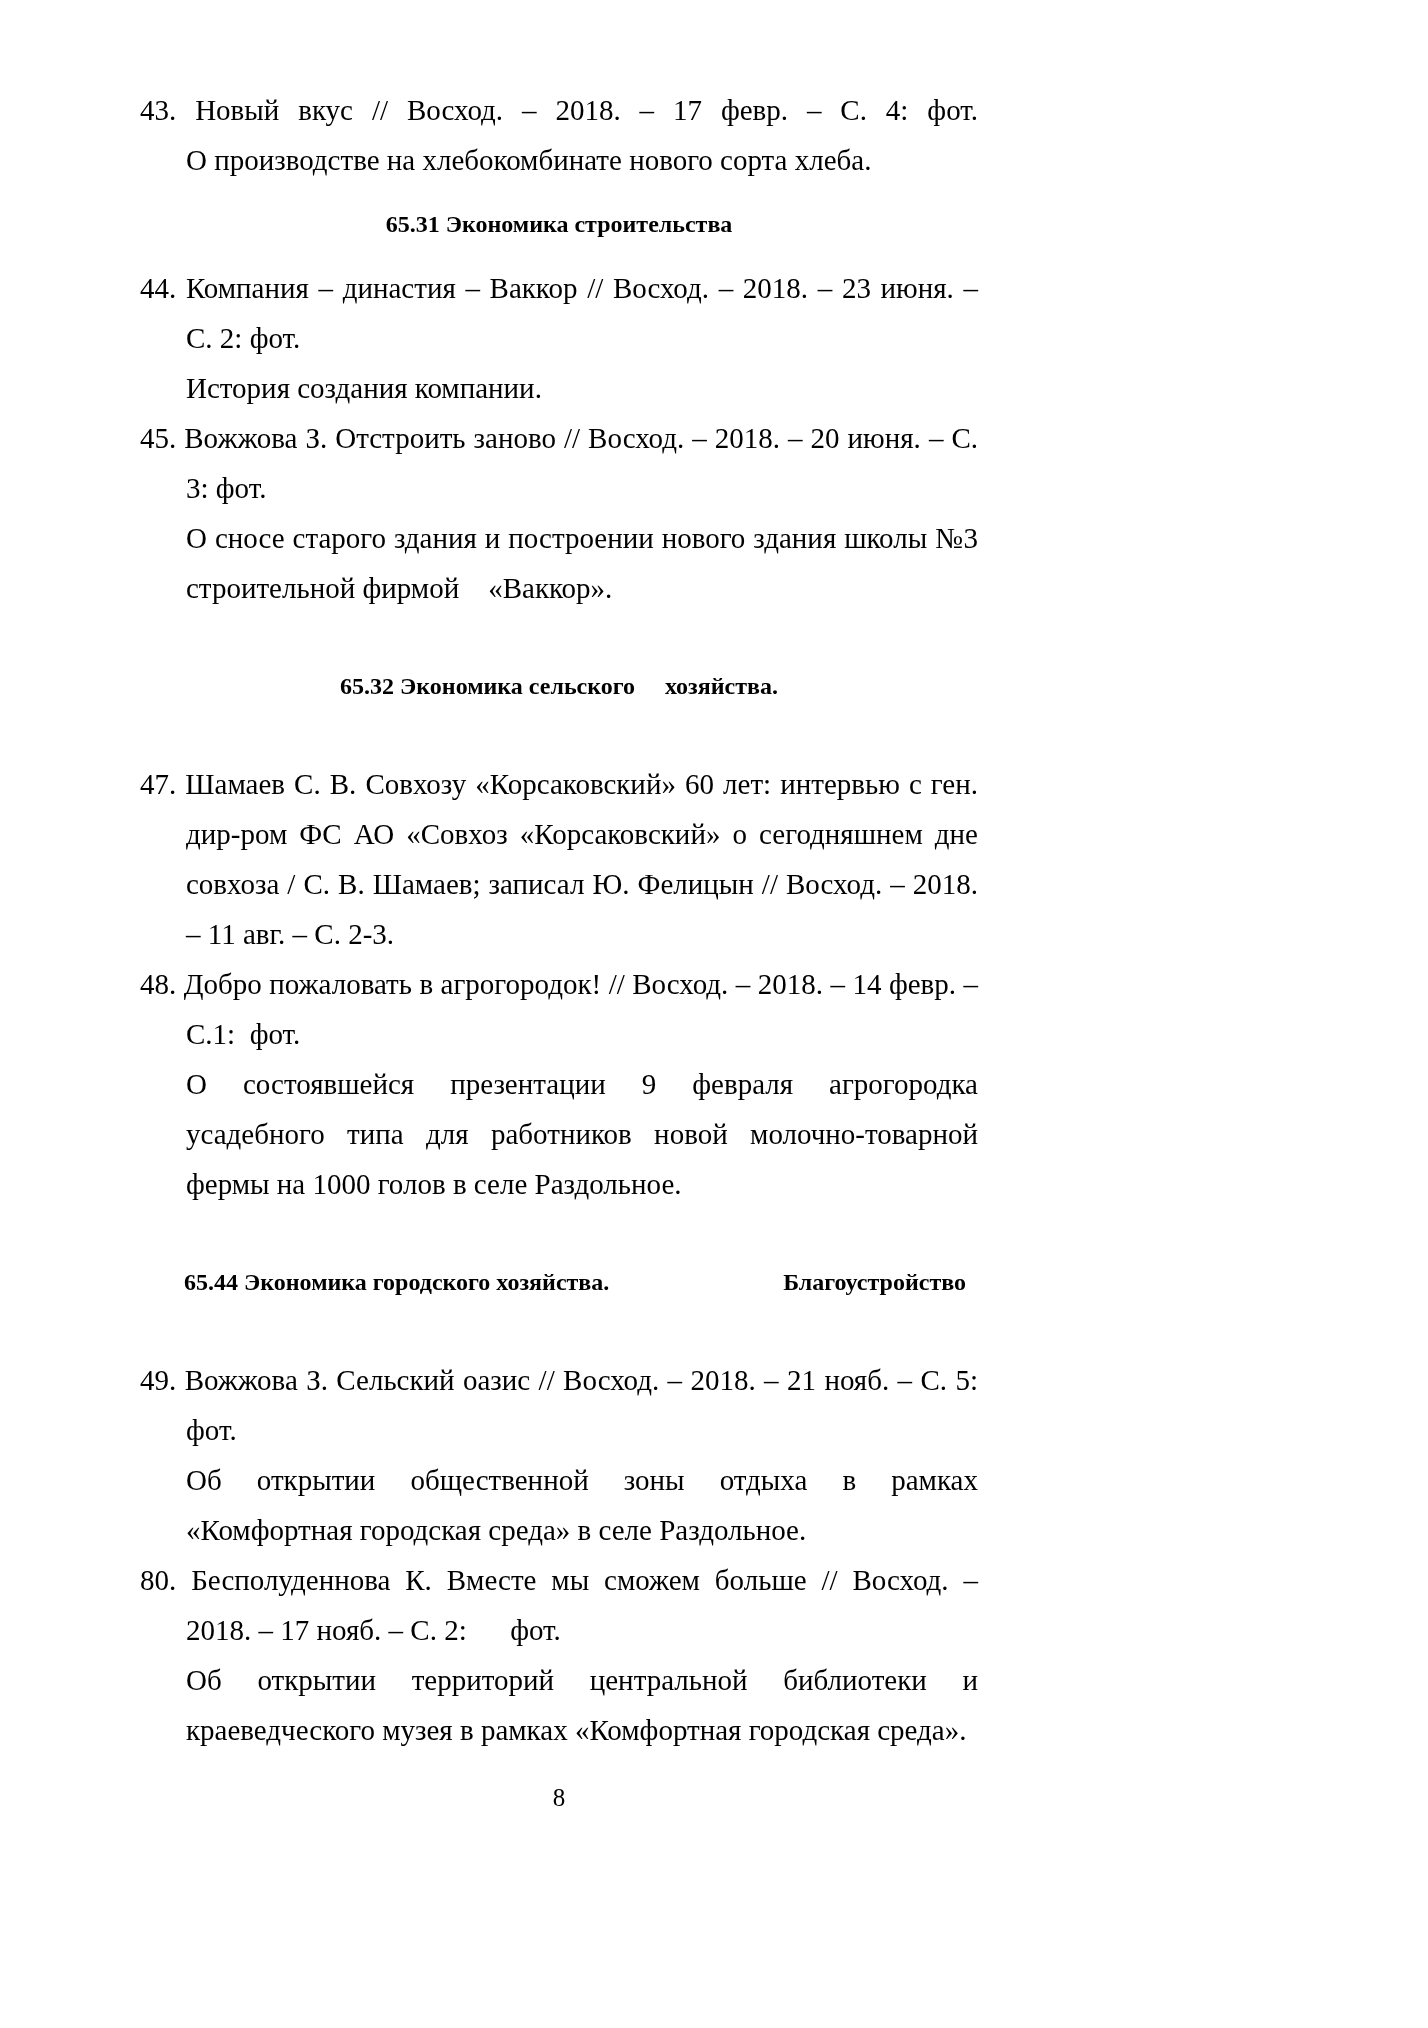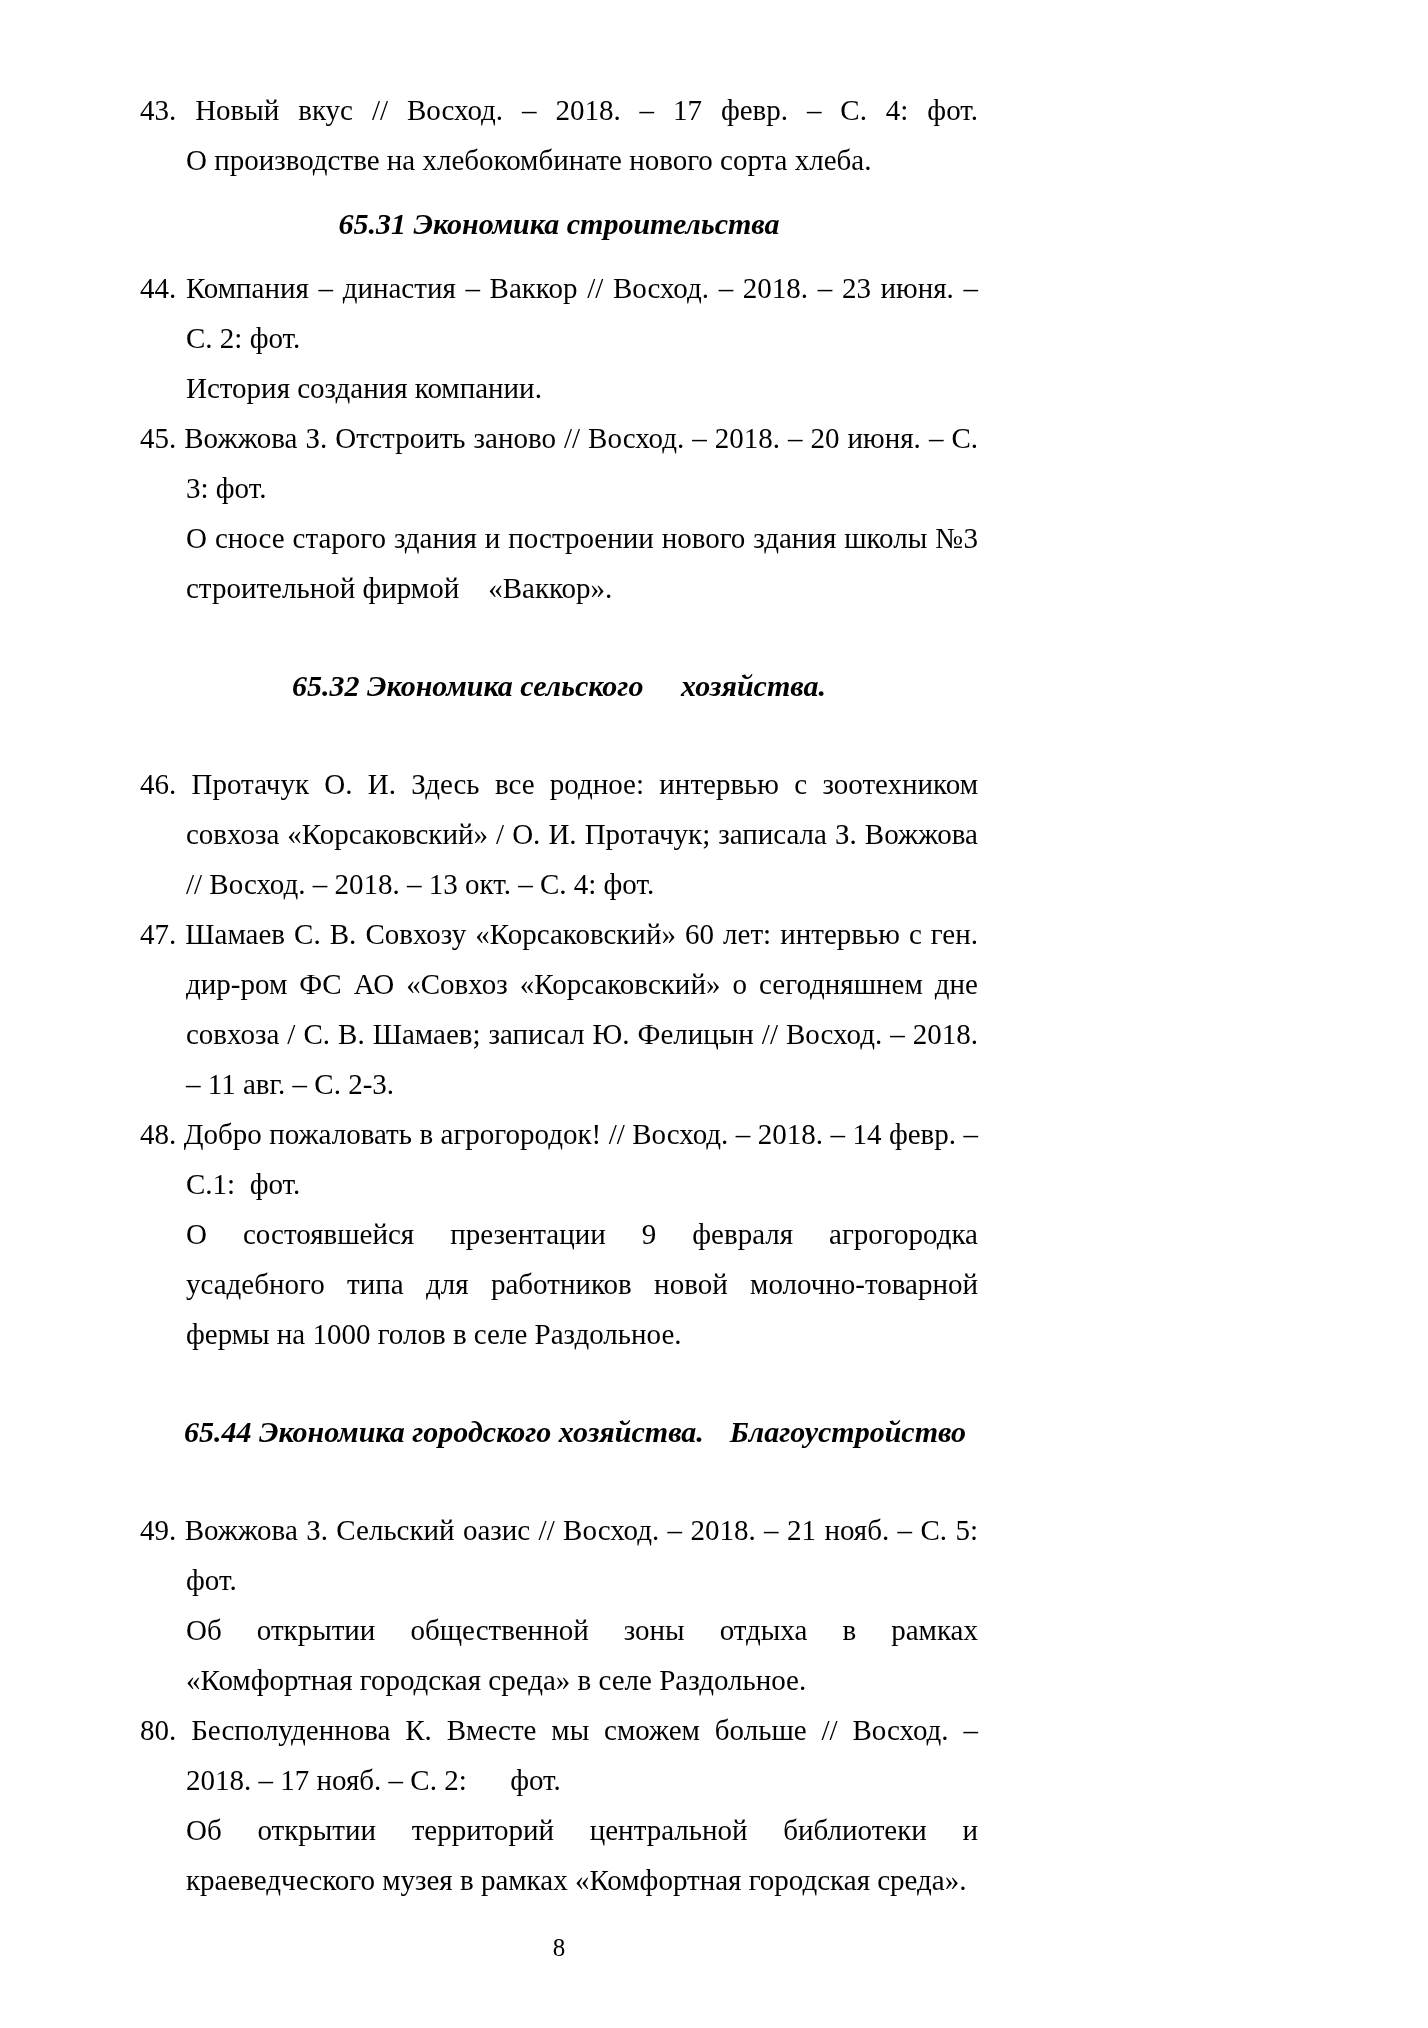--- a/index.html
+++ b/index.html
@@ -27,23 +27,22 @@
     text-align: justify;
   }
   p.citation.justify-last {
     text-align-last: justify;
   }
   p.annotation {
     padding-left: 46px;
     text-align: justify;
   }
   h2.section {
-    font-size: 30px;
+    font-size: 24px;
     font-weight: bold;
-    font-style: italic;
     text-align: center;
     line-height: 50px;
   }
   h2.section.sp-small { margin: 14px 0; }
   h2.section.sp-large { margin: 48px 12px; }
   h2.section.split {
     display: flex;
     justify-content: space-between;
     text-align: center;
     padding-left: 32px;
@@ -72,23 +71,20 @@
     <p class="annotation">История создания компании.</p>
   </div>
 
   <div class="entry">
     <p class="citation"><span>45.</span> <span>Вожжова З. Отстроить заново // Восход. – 2018. – 20 июня. – С. 3: фот.</span></p>
     <p class="annotation">О сносе старого здания и построении нового здания школы №3 строительной фирмой&nbsp;&nbsp;&nbsp; «Ваккор».</p>
   </div>
 
   <h2 class="section sp-large">65.32 Экономика сельского&nbsp;&nbsp;&nbsp;&nbsp; хозяйства.</h2>
 
-  <div class="entry">
-    <p class="citation"><span>46.</span> <span>Протачук О. И. Здесь все родное: интервью с зоотехником совхоза «Корсаковский» / О. И. Протачук; записала З. Вожжова // Восход. – 2018. – 13 окт. – С. 4: фот.</span></p>
-  </div>
 
   <div class="entry">
     <p class="citation"><span>47.</span> <span>Шамаев С. В. Совхозу «Корсаковский» 60 лет: интервью с ген. дир-ром ФС АО «Совхоз «Корсаковский» о сегодняшнем дне совхоза / С. В. Шамаев; записал Ю. Фелицын // Восход. – 2018. – 11 авг. – С. 2-3.</span></p>
   </div>
 
   <div class="entry">
     <p class="citation"><span>48.</span> <span>Добро пожаловать в агрогородок! // Восход. – 2018. – 14 февр. – С.1:&nbsp; фот.</span></p>
     <p class="annotation">О состоявшейся презентации 9 февраля агрогородка усадебного типа для работников новой молочно-товарной фермы на 1000 голов в селе Раздольное.</p>
   </div>
 

